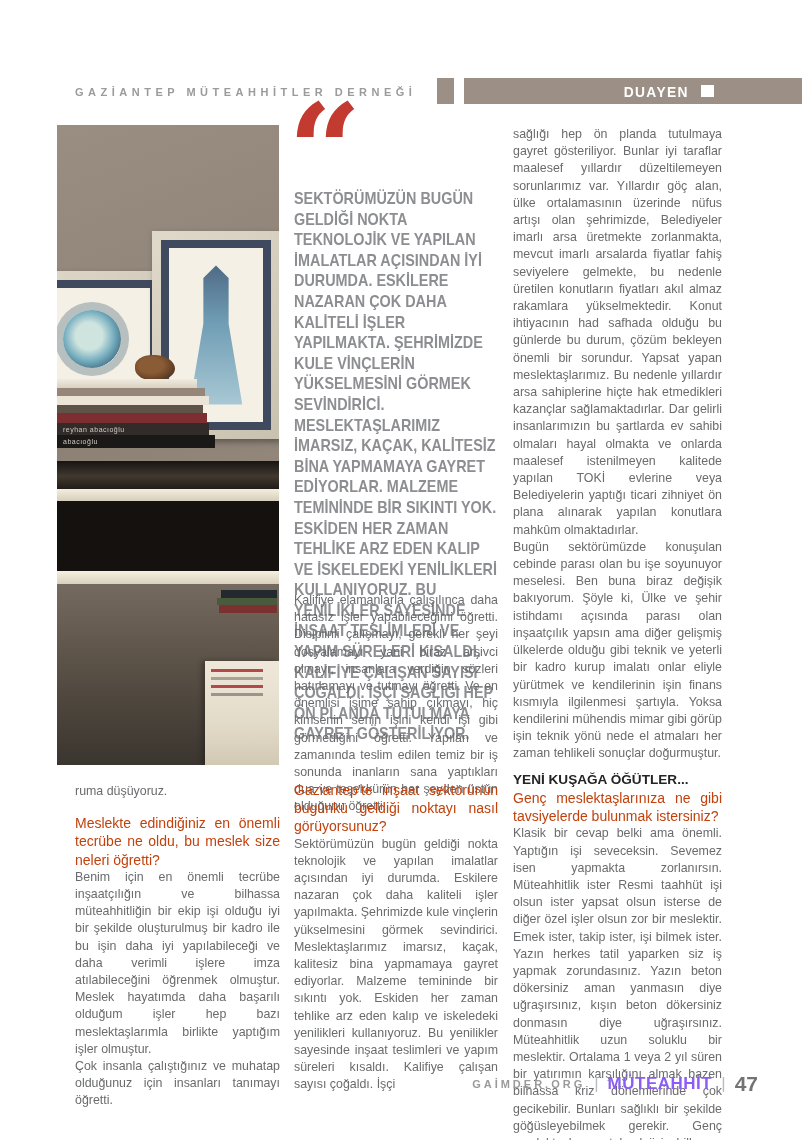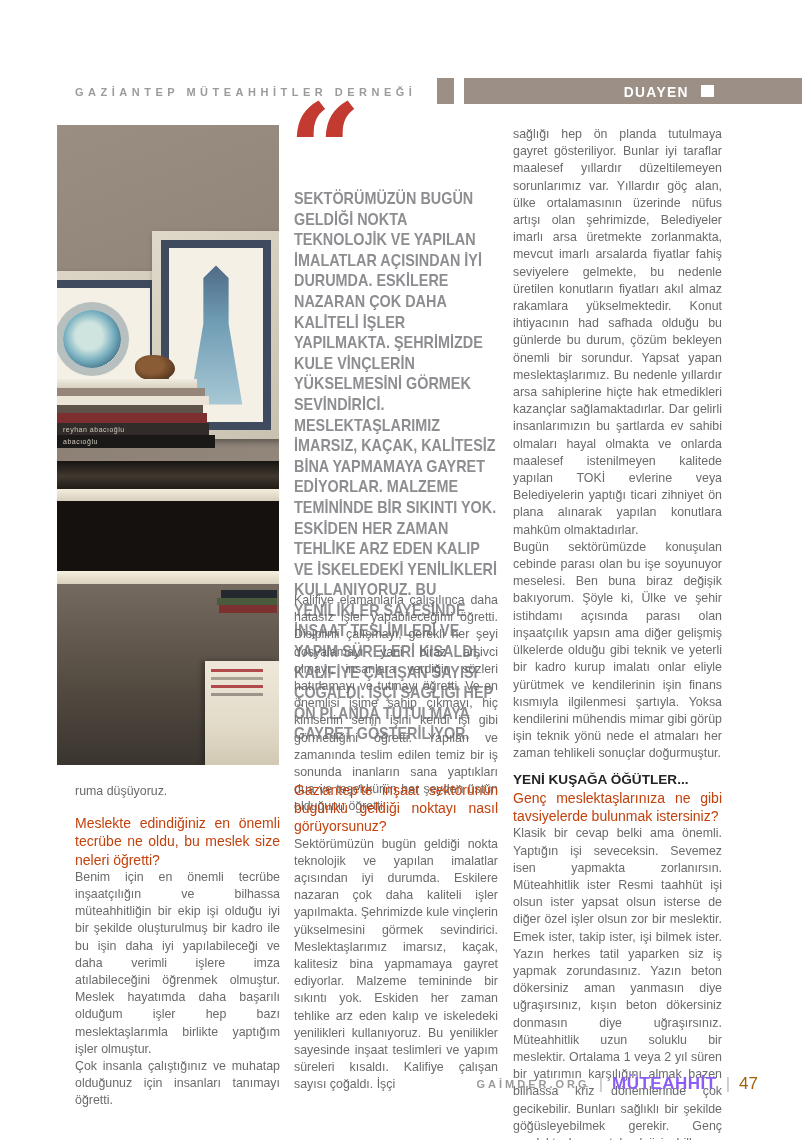--- a/index.html
+++ b/index.html
@@ -119,21 +119,21 @@
   .right-col .col-heading { margin-top:8px; }
 
   
   .footer {
     position:absolute; left:0; top:1072px; width:758px; height:24px;
     display:flex; align-items:center; justify-content:flex-end; gap:9px;
   }
   .footer-site { font-size:11px; font-weight:bold; letter-spacing:3px; color:#9a9a9a; }
   .footer-sep { font-size:17px; color:#b9bcbe; font-weight:normal; }
   .footer-mag { font-size:17px; font-weight:bold; color:#8b5cf6; letter-spacing:.5px; }
-  .footer-page { font-size:17px; color:#a16207; font-weight:normal; }
+  .footer-page { font-size:21px; color:#737373; font-weight:bold; }
 </style>
 </head>
 <body>
 
 <div class="page">
 
   <div class="kicker">GAZİANTEP MÜTEAHHİTLER DERNEĞİ</div>
   <div class="badge-square-left"></div>
   <div class="badge-bar">
     <span class="badge-label">DUAYEN</span>

